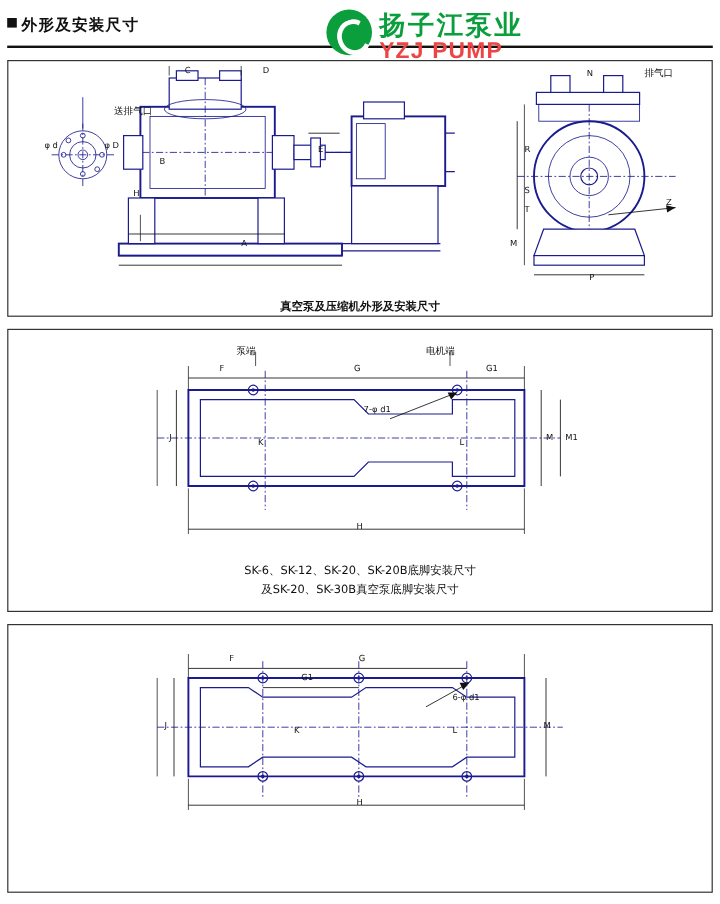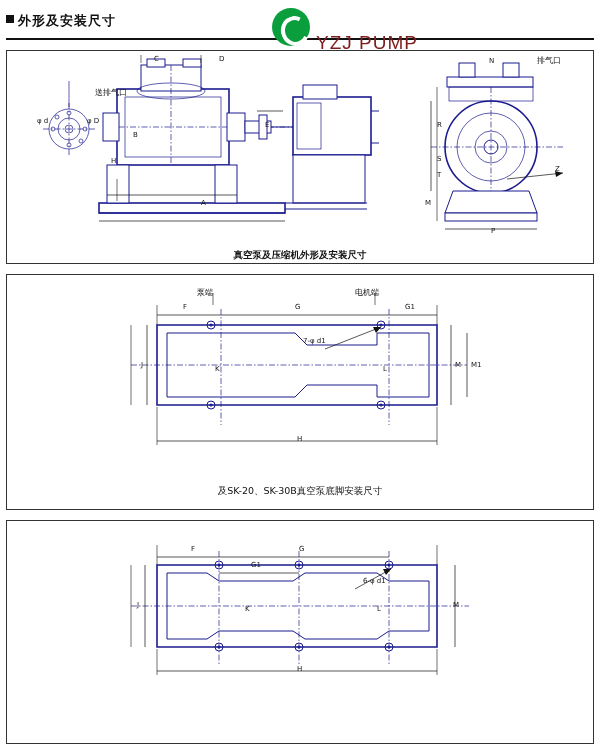--- a/index.html
+++ b/index.html
@@ -17,21 +17,21 @@
   .header{position:absolute;left:0;top:0;width:544px;height:46px;}
   .hdr-title{position:absolute;left:18px;top:12px;font-size:13px;font-weight:bold;letter-spacing:1px;color:#111;}
   .hdr-sq{position:absolute;left:6px;top:15px;width:8px;height:8px;background:#111;}
   .hdr-rule{position:absolute;left:6px;top:38px;width:588px;height:2px;background:#111;}
 
   
   .logo{position:absolute;left:272px;top:6px;width:200px;height:48px;}
   .logo-mark{position:absolute;left:0;top:2px;width:38px;height:38px;border-radius:50%;background:#0a9e3c;}
   .logo-mark:after{content:"";position:absolute;left:9px;top:8px;width:20px;height:22px;border:4px solid #fff;border-right-color:transparent;border-radius:50%;transform:rotate(-20deg);}
   .logo-cn{position:absolute;left:44px;top:0px;font-size:22px;font-weight:bold;color:#0a9e3c;letter-spacing:2px;font-family:"DejaVu Sans",sans-serif;}
-  .logo-en{position:absolute;left:44px;top:26px;font-size:19px;font-weight:normal;color:#7f1d1d;letter-spacing:1px;}
+  .logo-en{position:absolute;left:44px;top:26px;font-size:19px;font-weight:bold;color:#ef4444;letter-spacing:1px;}
 
   
   .panel{position:absolute;left:6px;border:1px solid #333;background:#fff;}
   #panel1{top:50px;width:586px;height:212px;}
   #panel2{top:274px;width:586px;height:234px;}
   #panel3{top:520px;width:586px;height:222px;}
 
   .caption{position:absolute;width:100%;text-align:center;font-size:9.5px;color:#111;font-family:"DejaVu Sans",sans-serif;}
 
   .lbl{position:absolute;font-size:7px;color:#111;font-family:"DejaVu Sans",sans-serif;white-space:nowrap;}
@@ -51,20 +51,21 @@
 <body>
 
 <div class="page">
 
   <div class="header">
     <div class="hdr-sq"></div>
     <div class="hdr-title">外形及安装尺寸</div>
     <div class="hdr-rule"></div>
     <div class="logo">
       <div class="logo-mark"></div>
+      <div class="logo-cn">扬子江泵业</div>
       <div class="logo-en">YZJ PUMP</div>
     </div>
   </div>
 
   <div class="panel" id="panel1">
     <svg width="584" height="196" viewBox="0 0 584 196">
 
       <circle cx="62" cy="78" r="20" class="thin"></circle>
       <circle cx="62" cy="78" r="11" class="thin"></circle>
       <circle cx="62" cy="78" r="4" class="thin"></circle>
@@ -203,20 +204,21 @@
     <div class="lbl" style="left:288px;top:28px;">G</div>
     <div class="lbl" style="left:398px;top:28px;">G1</div>
     <div class="lbl" style="left:296px;top:62px;">7-φ d1</div>
     <div class="lbl" style="left:134px;top:86px;">J</div>
     <div class="lbl" style="left:208px;top:90px;">K</div>
     <div class="lbl" style="left:376px;top:90px;">L</div>
     <div class="lbl" style="left:448px;top:86px;">M</div>
     <div class="lbl" style="left:464px;top:86px;">M1</div>
     <div class="lbl" style="left:290px;top:160px;">H</div>
 
+    <div class="caption" style="top:194px;">SK-6、SK-12、SK-20、SK-20B底脚安装尺寸</div>
     <div class="caption" style="top:210px;">及SK-20、SK-30B真空泵底脚安装尺寸</div>
   </div>
 
   <div class="panel" id="panel3">
     <svg width="584" height="178" viewBox="0 0 584 178">
       <path d="M150 44 L430 44 L430 126 L150 126 Z" class="ln2 fillw"></path>
       <path d="M160 52 L200 52 L212 60 L286 60 L298 52 L370 52 L382 60 L422 60 L422 110 L382 110 L370 118 L298 118 L286 110 L212 110 L200 118 L160 118 Z" class="ln fillw"></path>
       <line x1="124" y1="85" x2="462" y2="85" class="dash"></line>
       <line x1="212" y1="30" x2="212" y2="144" class="dash"></line>
       <line x1="292" y1="30" x2="292" y2="144" class="dash"></line>
@@ -249,21 +251,21 @@
       <line x1="430" y1="128" x2="430" y2="154" class="ext"></line>
 
       <line x1="138" y1="44" x2="138" y2="126" class="dim"></line>
       <line x1="124" y1="44" x2="124" y2="126" class="ext"></line>
       <line x1="448" y1="44" x2="448" y2="126" class="dim"></line>
     </svg>
 
     <div class="lbl" style="left:184px;top:24px;">F</div>
     <div class="lbl" style="left:292px;top:24px;">G</div>
     <div class="lbl" style="left:244px;top:40px;">G1</div>
-    <div class="lbl" style="left:320px;top:56px;padding-left:36px;">6-φ d1</div>
+    <div class="lbl" style="left:334px;top:56px;padding-left:36px;">6-φ d1</div>
     <div class="lbl" style="left:130px;top:80px;">J</div>
     <div class="lbl" style="left:238px;top:84px;">K</div>
     <div class="lbl" style="left:370px;top:84px;">L</div>
     <div class="lbl" style="left:446px;top:80px;">M</div>
     <div class="lbl" style="left:290px;top:144px;">H</div>
 
   </div>
 
 </div>
 

